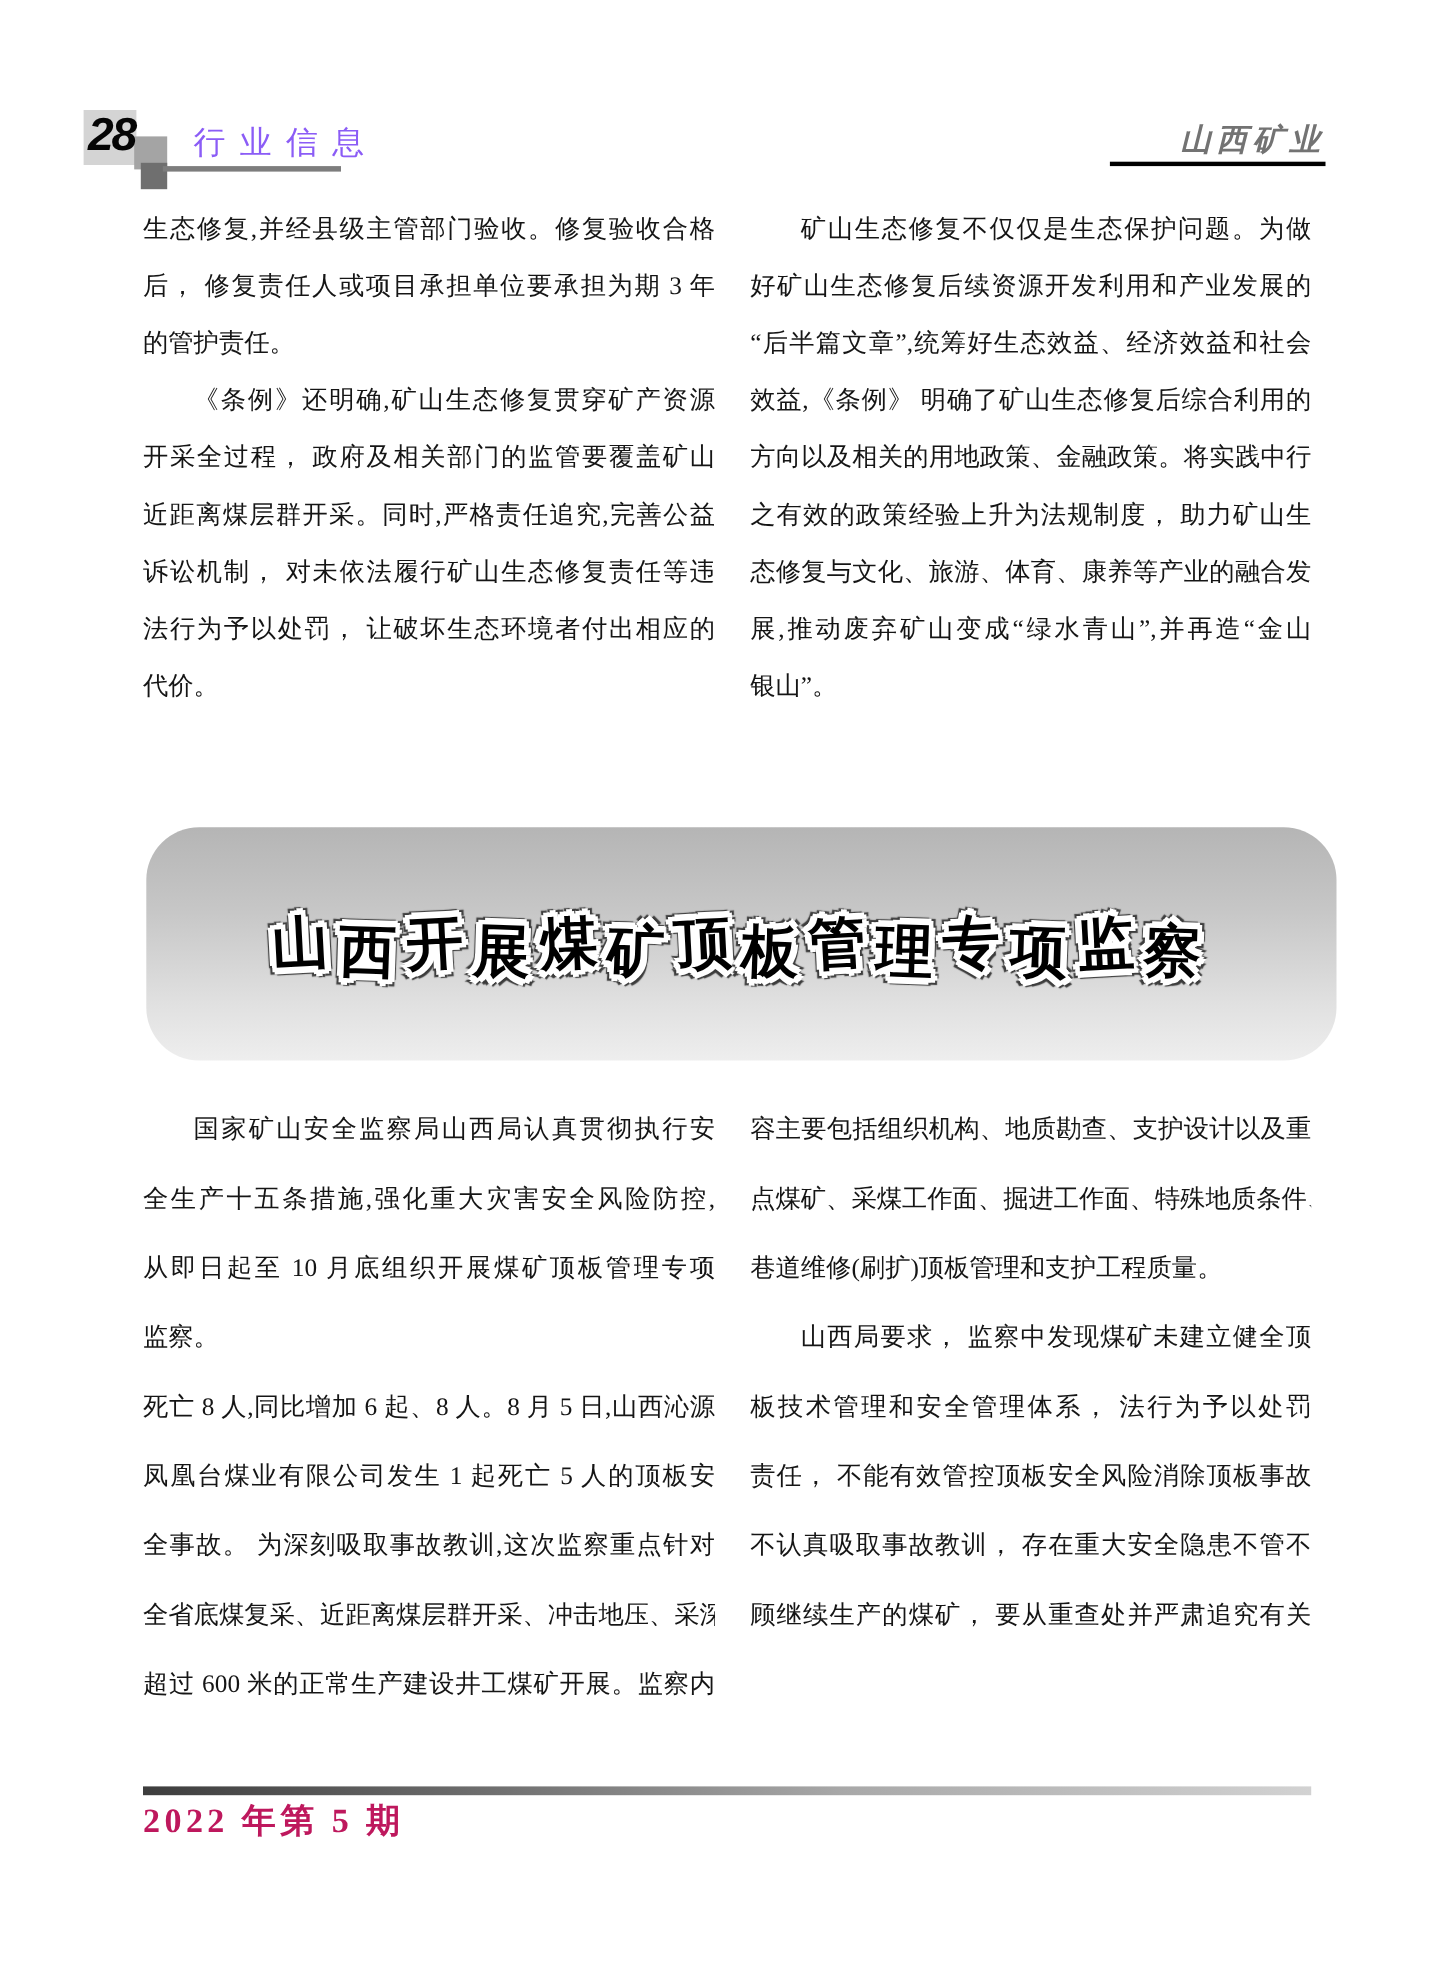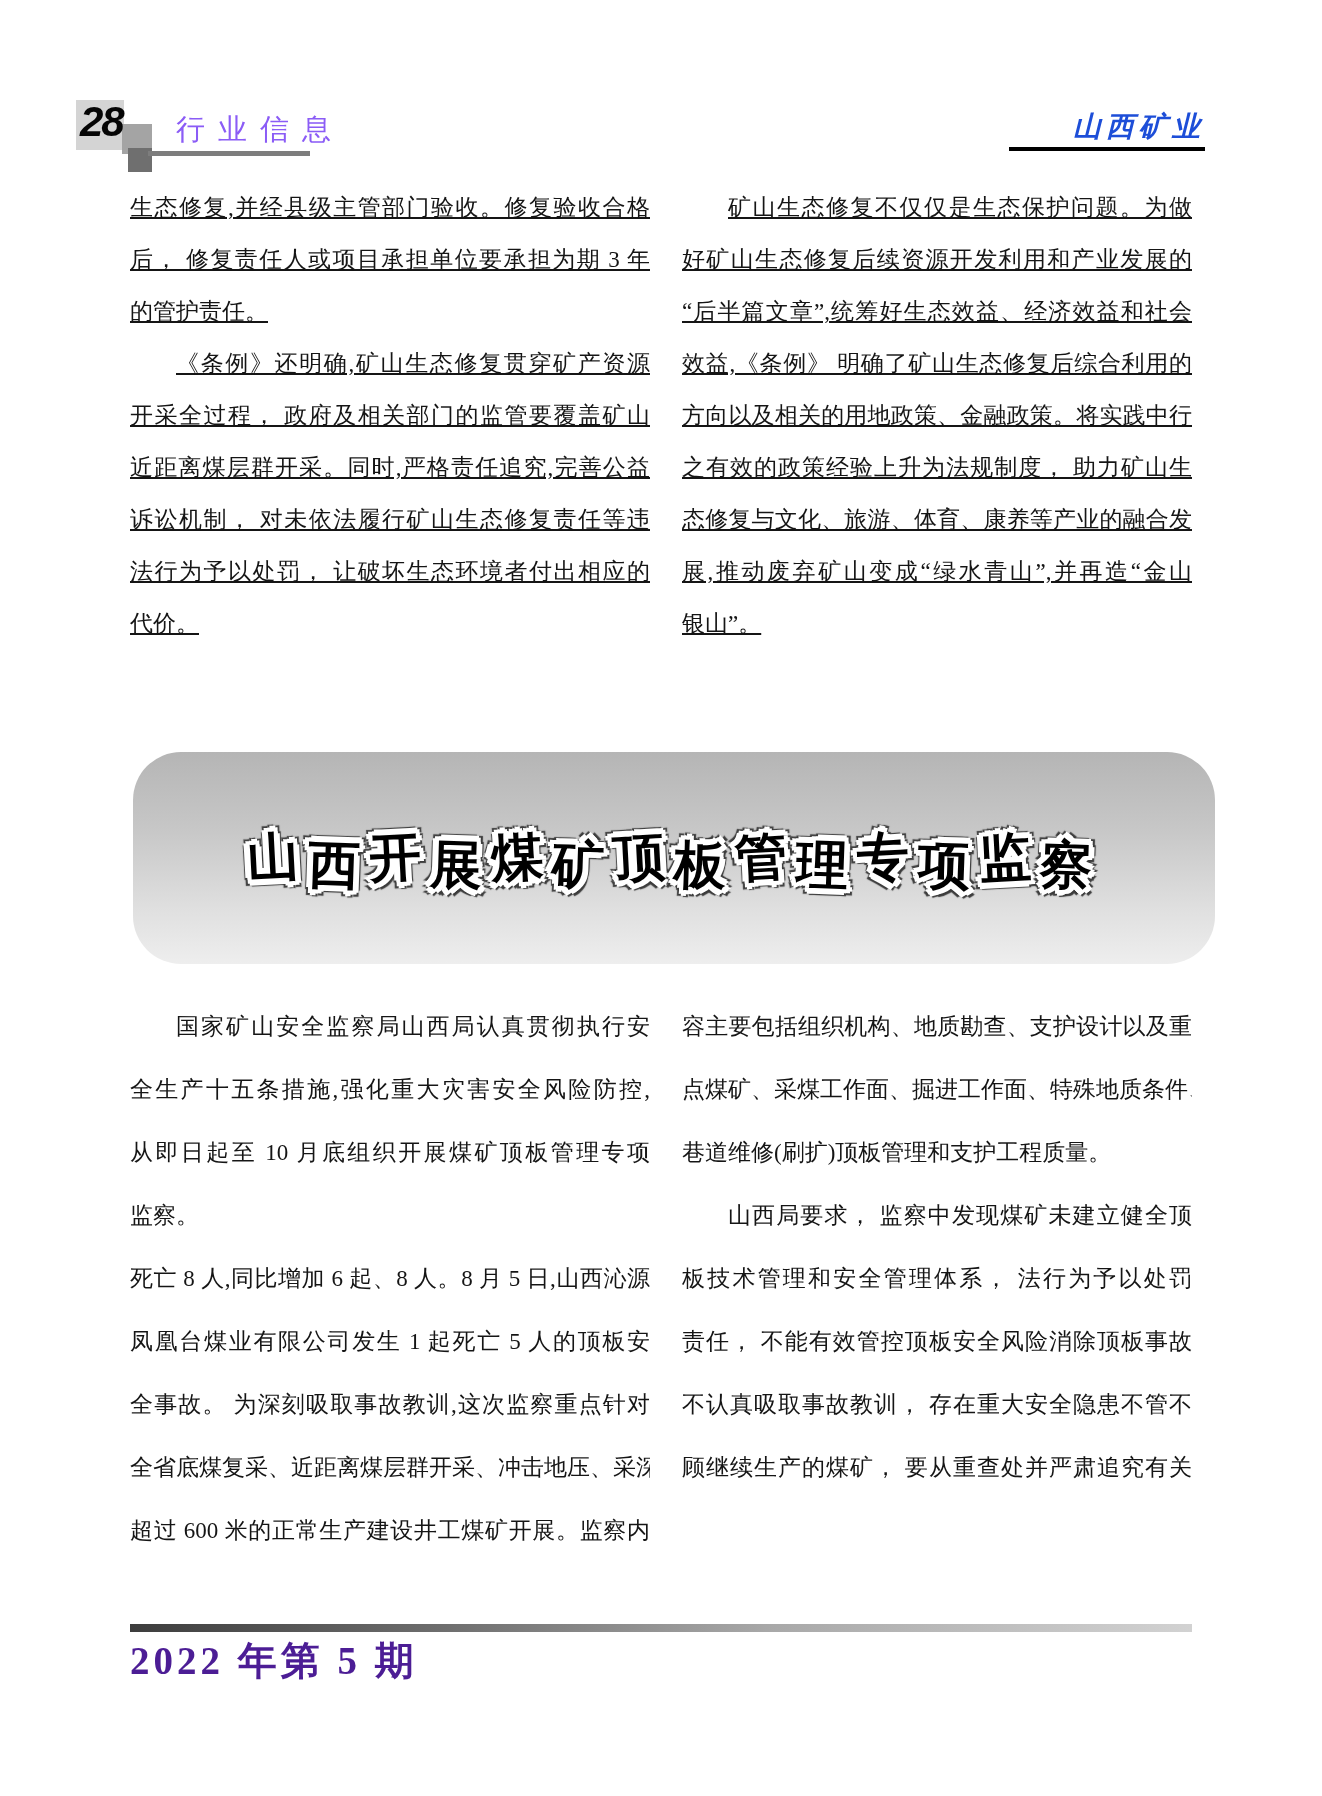--- a/index.html
+++ b/index.html
@@ -17,30 +17,30 @@
     font-family:"Liberation Sans","DejaVu Sans",sans-serif;
     font-size:42px;font-weight:bold;font-style:italic;color:#050505;letter-spacing:-2px;
   }
   .section-title{
     position:absolute;left:176px;top:110px;
     font-size:29px;letter-spacing:13px;color:#8b5cf6;
   }
   .section-underline{position:absolute;left:148px;top:151px;width:162px;height:5px;background:#7d7d7d;}
   .journal-title{
     position:absolute;left:1009px;top:108px;width:196px;text-align:right;
-    font-size:28px;font-weight:bold;font-style:italic;letter-spacing:5px;color:#1d4ed8;
+    font-size:28px;font-weight:bold;font-style:italic;letter-spacing:5px;color:#737373;
   }
   .journal-underline{position:absolute;left:1009px;top:147px;width:196px;height:4px;background:#000;}
   
   .col{position:absolute;}
   .a1-left {left:130px;top:182px;width:520px;}
   .a1-right{left:682px;top:182px;width:510px;}
   .a2-left {left:130px;top:995px;width:520px;}
   .a2-right{left:682px;top:995px;width:510px;}
-  .a1 .line{line-height:52px;height:52px;text-decoration:underline;}
+  .a1 .line{line-height:52px;height:52px;}
   .a2 .line{line-height:63px;height:63px;}
   .line{
     font-size:23px;color:#151515;
     text-align:justify;text-align-last:justify;
     white-space:nowrap;overflow:hidden;
   }
   .line.start{text-indent:2em;}
   .line.end{text-align-last:left;}
   
   .banner{
@@ -61,21 +61,21 @@
   }
   .bt-char{display:inline-block;transform:translateY(-3px) rotate(-3deg);}
   .bt-char:nth-child(even){transform:translateY(5px) rotate(2deg);}
   
   .footer-bar{
     position:absolute;left:130px;top:1624px;width:1062px;height:8px;
     background:linear-gradient(90deg,#3d3d3d 0%,#6f6f6f 30%,#a8a8a8 60%,#d2d2d2 100%);
   }
   .issue-label{
     position:absolute;left:130px;top:1634px;
-    font-size:39px;font-weight:600;color:#4c1d95;letter-spacing:4px;
+    font-size:31px;font-weight:600;color:#be185d;letter-spacing:4px;
   }
 </style>
 </head>
 <body>
 
 <div class="page">
 
   <div class="sq sq-light"></div>
   <div class="sq sq-mid"></div>
   <div class="sq sq-dark"></div>

